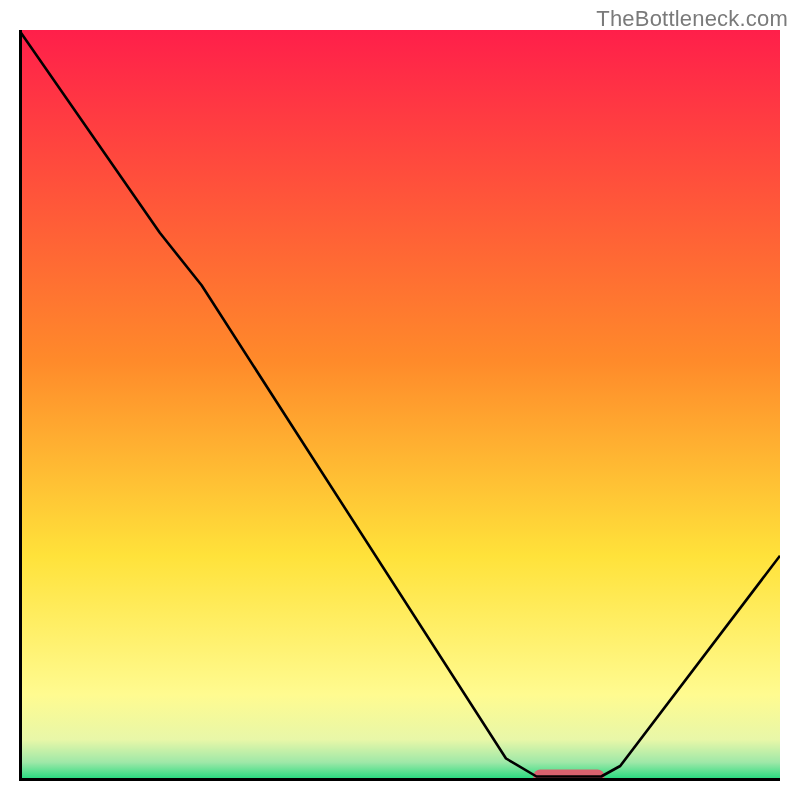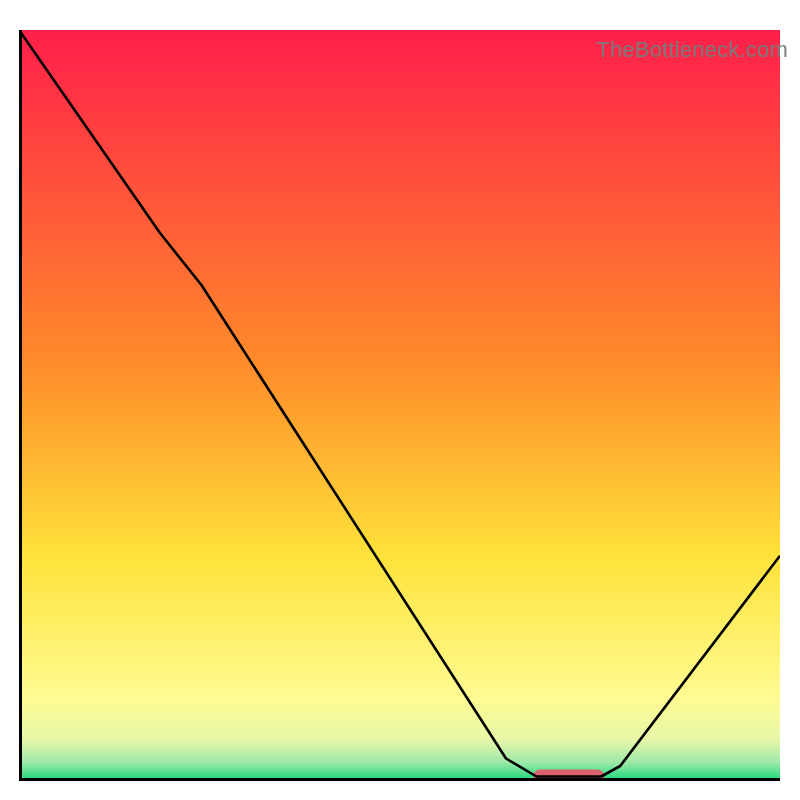--- a/index.html
+++ b/index.html
@@ -14,21 +14,20 @@
   }
   .watermark {
     position: absolute;
     top: 6px;
     right: 12px;
     color: #7a7a7a;
     font-size: 22px;
     font-weight: 500;
     letter-spacing: 0.2px;
     z-index: 10;
-    margin-top: 31px;
   }
   .plot-wrap {
     position: absolute;
     left: 19px;
     top: 30px;
     width: 761px;
     height: 751px;
   }
   svg.plot { display: block; }
 </style>

